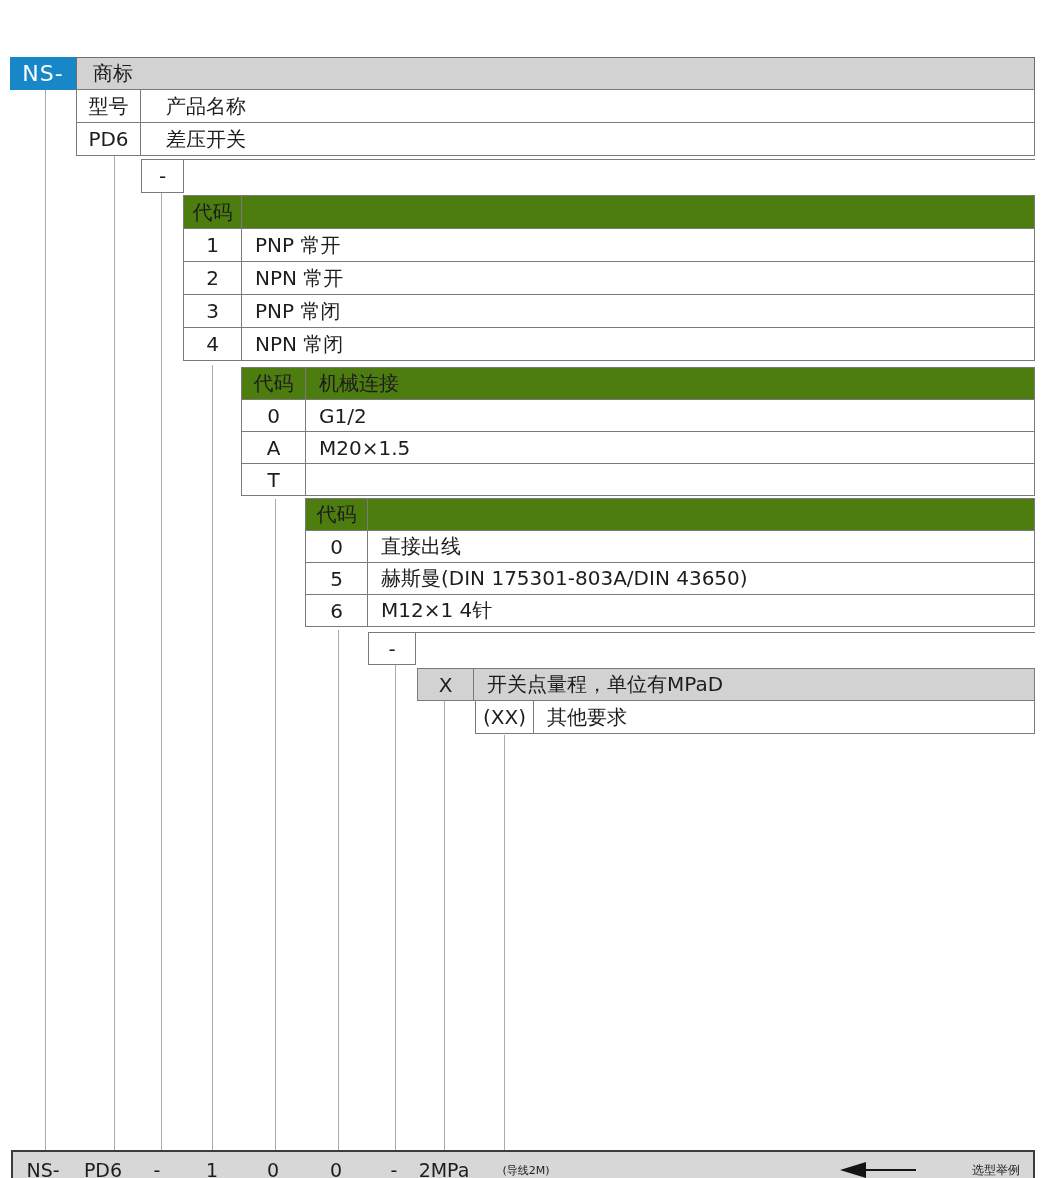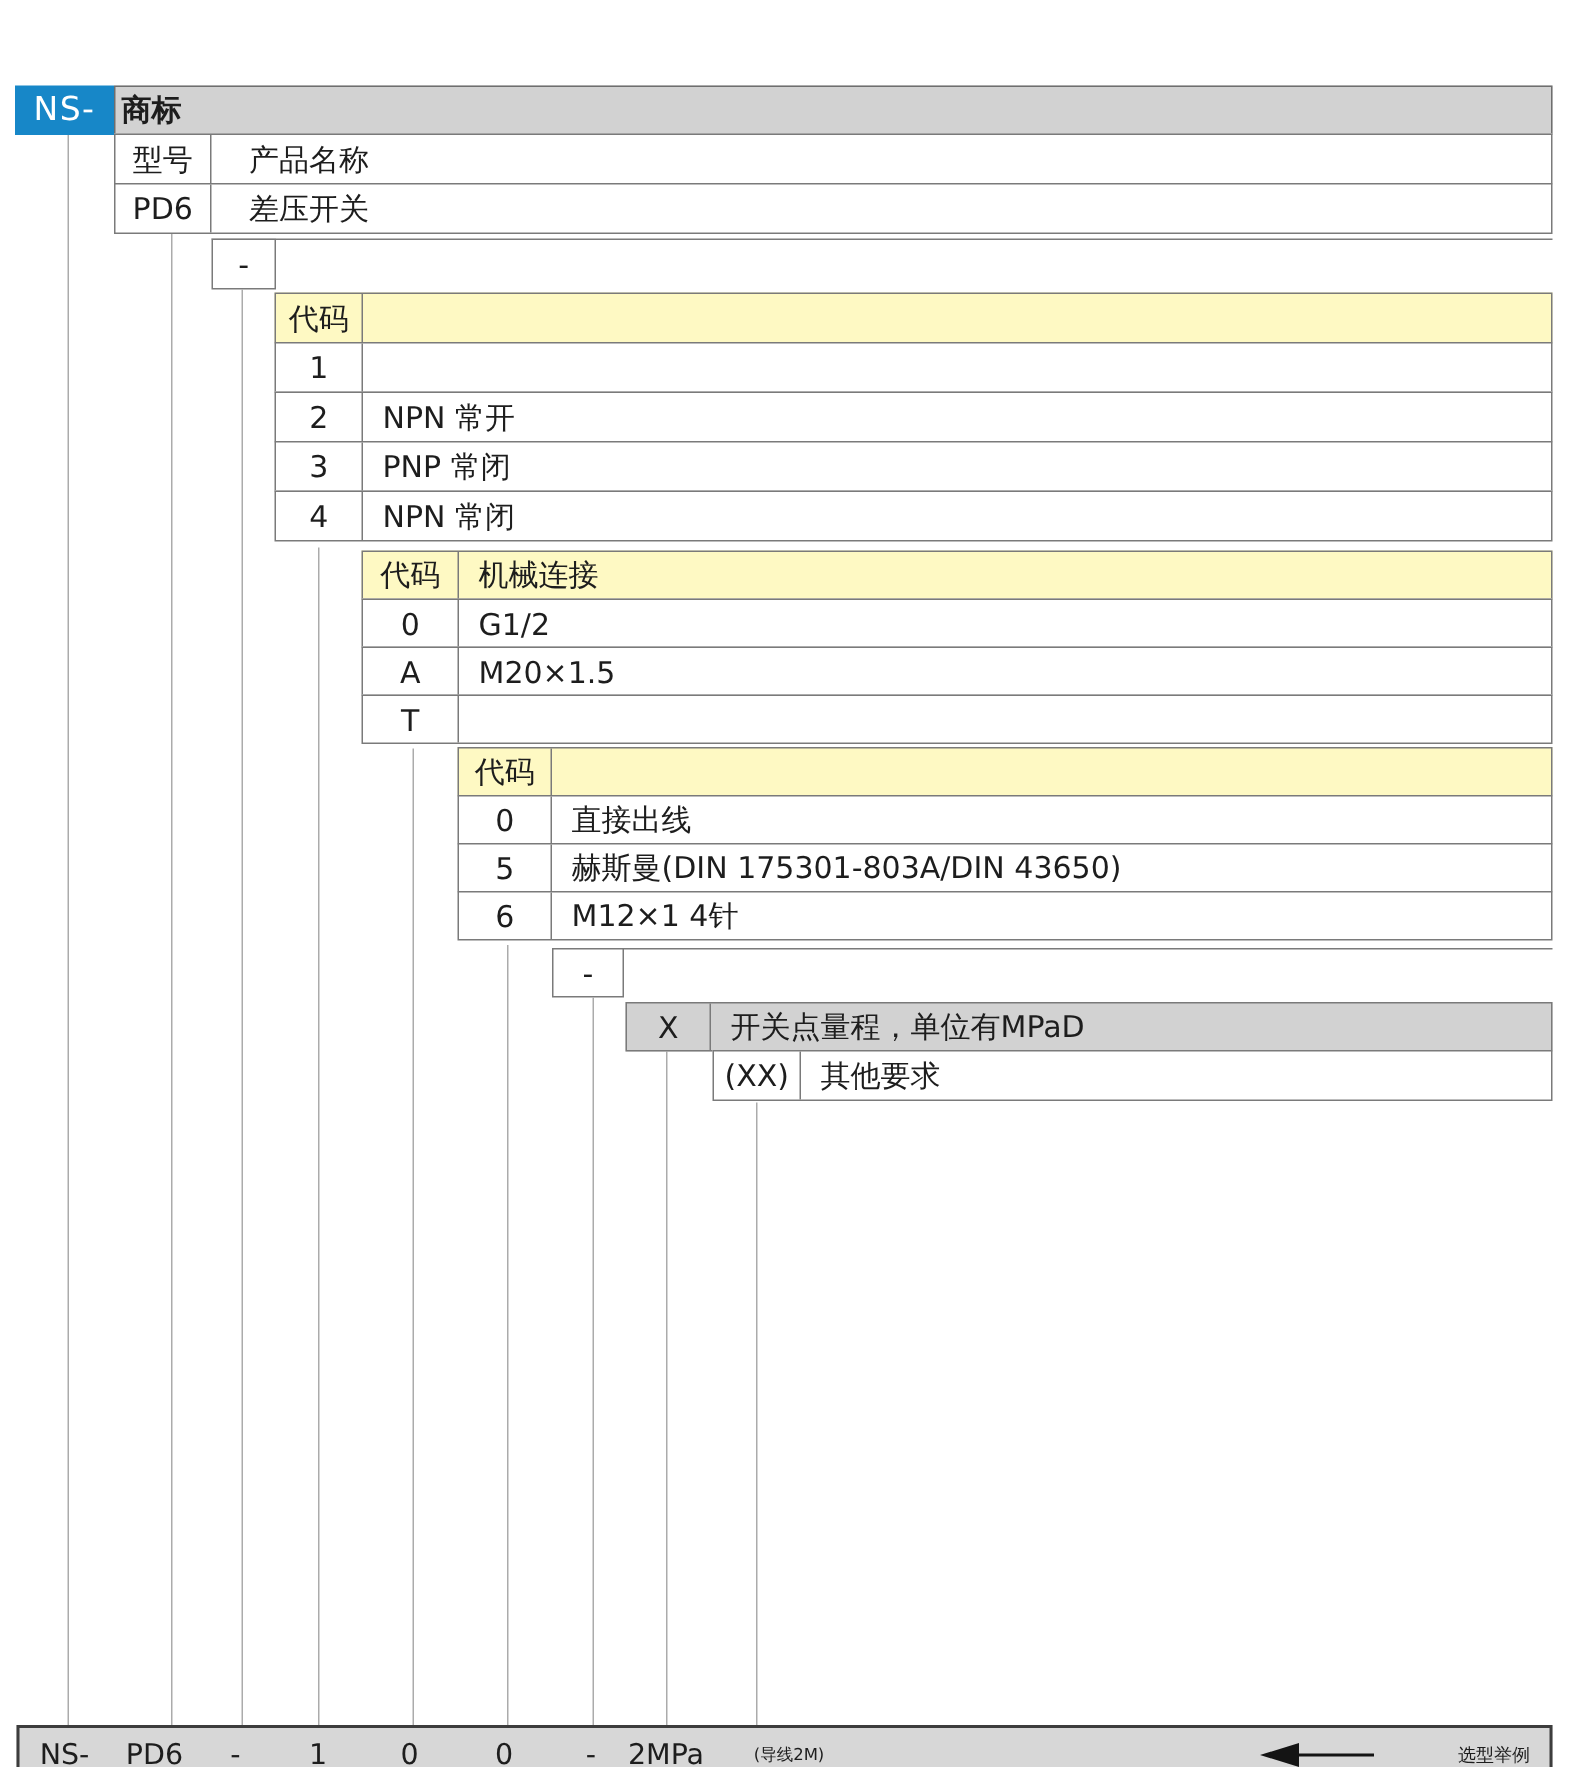--- a/index.html
+++ b/index.html
@@ -12,21 +12,21 @@
   
   .brand-box{
     position:absolute;left:10px;top:18px;width:66px;height:33px;
     background:#1787c8;color:#ffffff;display:flex;align-items:center;justify-content:center;
     font-size:22px;letter-spacing:1px;
   }
   
   .trademark-row{
     position:absolute;left:76px;top:18px;width:959px;height:33px;background:#d2d2d2;
     border:1px solid #6e6e6e;box-sizing:border-box;display:flex;align-items:center;
-    padding-left:4px;font-size:20px;font-weight:bold;
+    padding-left:16px;font-size:20px;
   }
   .two-col{
     position:absolute;left:76px;width:959px;height:34px;border:1px solid #7a7a7a;
     box-sizing:border-box;display:flex;background:#fff;font-size:20px;gap:12px;
   }
   .model-header-row{top:50px;}
   .model-value-row{top:83px;}
   .col1{width:64px;border-right:1px solid #7a7a7a;box-sizing:border-box;display:flex;align-items:center;justify-content:center;}
   .col2{flex:1;display:flex;align-items:center;padding-left:13px;}
   
@@ -39,21 +39,21 @@
   }
   .sep1-cell{left:141px;top:120px;width:43px;height:34px;}
   .sep2-cell{left:368px;top:593px;width:48px;height:33px;}
   
   .code-table{position:absolute;font-size:20px;}
   .ct0{left:183px;top:156px;width:852px;}
   .ct1{left:241px;top:328px;width:794px;}
   .ct2{left:305px;top:459px;width:730px;}
   .ct-row{display:flex;border:1px solid #7a7a7a;background:#fff;box-sizing:border-box;}
   .ct-row + .ct-row{margin-top:-1px;}
-  .ct-head{background:#fef9c3;}
+  .ct-head{background:#4d7c0f;}
   .ct-code{border-right:1px solid #7a7a7a;box-sizing:border-box;display:flex;align-items:center;justify-content:center;}
   .ct-desc{flex:1;display:flex;align-items:center;padding-left:13px;white-space:nowrap;}
   
   .range-row{
     position:absolute;left:417px;top:629px;width:618px;height:33px;background:#d2d2d2;
     border:1px solid #7a7a7a;box-sizing:border-box;display:flex;font-size:20px;
   }
   .rr-code{width:56px;border-right:1px solid #7a7a7a;box-sizing:border-box;display:flex;align-items:center;justify-content:center;}
   .rr-desc{flex:1;display:flex;align-items:center;padding-left:13px;}
   .other-row{
@@ -109,20 +109,21 @@
 
   <div class="sep-line sep1-line"></div>
   <div class="sep-cell sep1-cell">-</div>
 
   <div class="code-table ct0">
       <div class="ct-row ct-head" style="height: 34px;">
         <div class="ct-code" style="width: 58px;">代码</div>
       </div>
       <div class="ct-row" style="height: 34px;">
         <div class="ct-code" style="width: 58px;">1</div>
+        <div class="ct-desc">PNP 常开</div>
       </div>
       <div class="ct-row" style="height: 34px;">
         <div class="ct-code" style="width: 58px;">2</div>
         <div class="ct-desc">NPN 常开</div>
       </div>
       <div class="ct-row" style="height: 34px;">
         <div class="ct-code" style="width: 58px;">3</div>
         <div class="ct-desc">PNP 常闭</div>
       </div>
       <div class="ct-row" style="height: 34px;">

